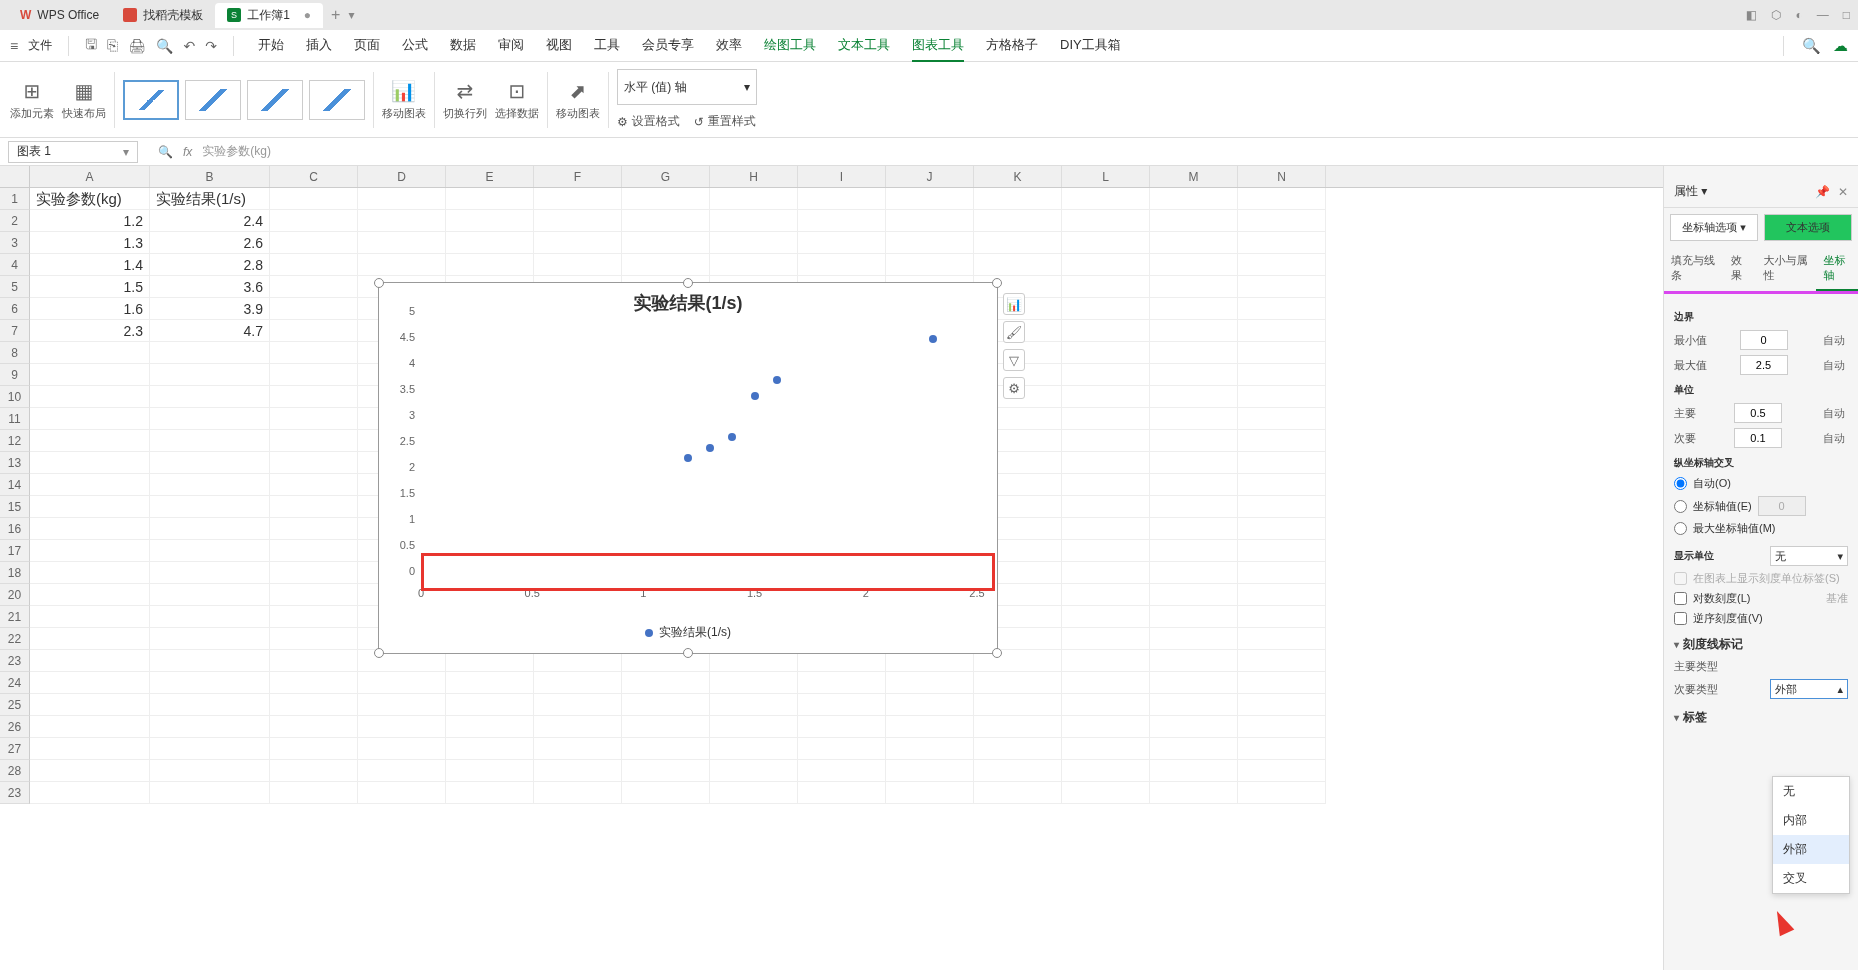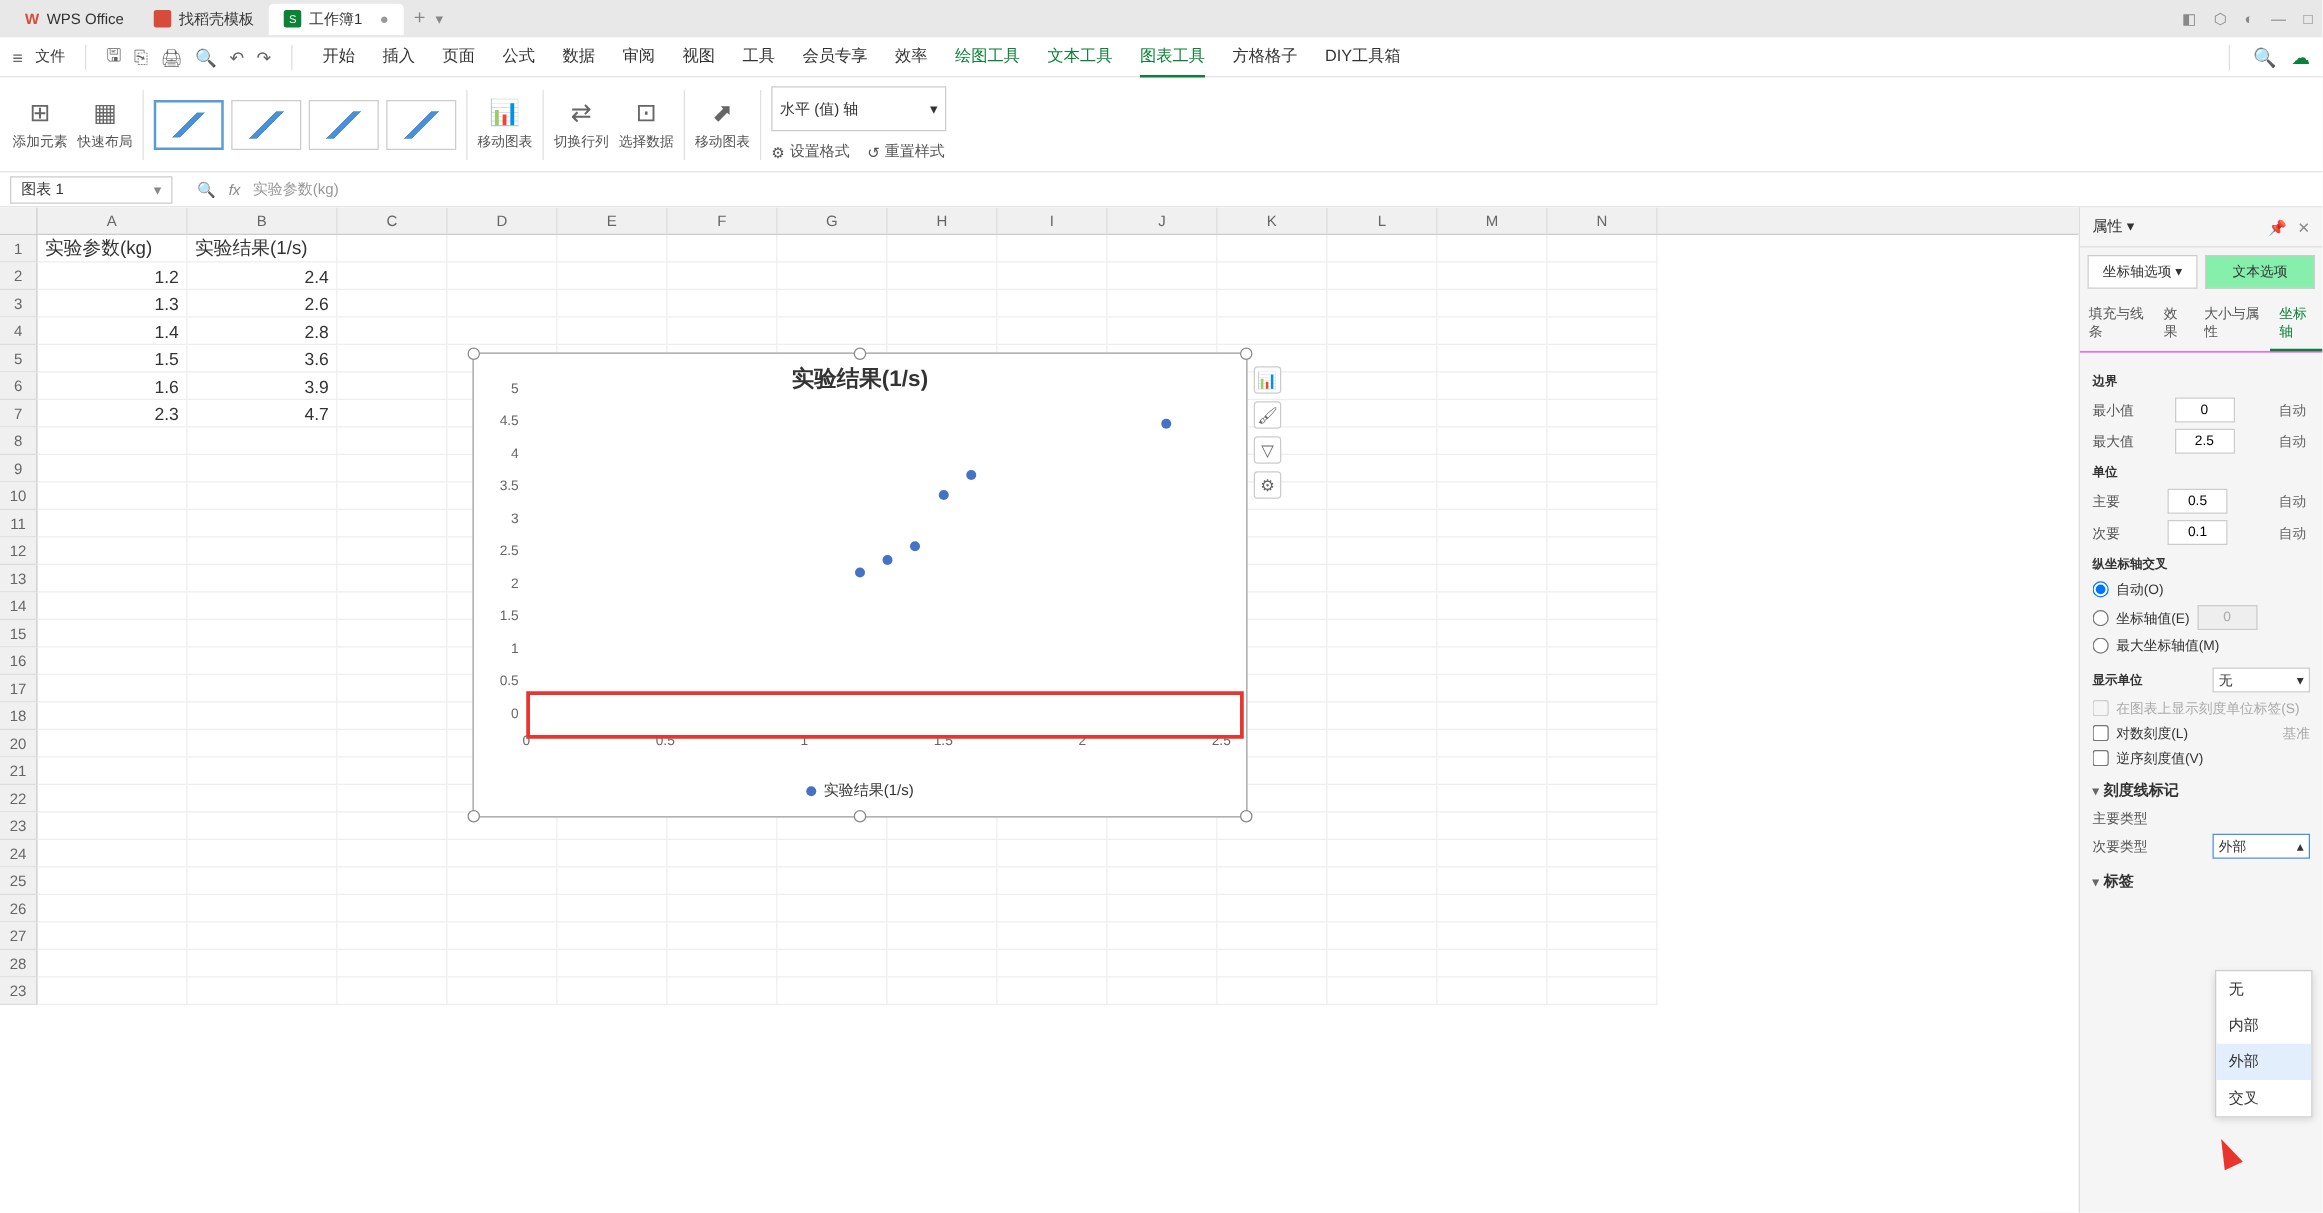--- a/index.html
+++ b/index.html
@@ -73,27 +73,27 @@
 .chart-point { position: absolute; width: 8px; height: 8px; background: #4472c4; border-radius: 50%; transform: translate(-50%, 50%); }
 .chart-legend { position: absolute; bottom: 12px; left: 0; right: 0; text-align: center; font-size: 12px; }
 .legend-dot { display: inline-block; width: 8px; height: 8px; background: #4472c4; border-radius: 50%; margin-right: 6px; vertical-align: middle; }
 .red-box { position: absolute; left: 42px; right: 2px; bottom: 62px; height: 38px; border: 3px solid #e8352e; }
 .sel-handle { position: absolute; width: 10px; height: 10px; background: #fff; border: 1px solid #888; border-radius: 50%; }
 .float-icons { position: absolute; right: -28px; top: 10px; display: flex; flex-direction: column; gap: 6px; }
 .float-icon { width: 22px; height: 22px; background: #fff; border: 1px solid #ccc; border-radius: 3px; display: flex; align-items: center; justify-content: center; color: #666; font-size: 13px; }
 
 
 .right-panel { width: 195px; background: #f5f5f5; border-left: 1px solid #ddd; display: flex; flex-direction: column; font-size: 12px; overflow: visible; position: relative; }
-.panel-head { height: 32px; display: flex; align-items: center; padding: 0 10px; border-bottom: 1px solid #ddd; justify-content: space-between; }
+.panel-head { height: 32px; display: flex; align-items: center; padding: 0 10px; border-bottom: 1px solid #ddd; justify-content: space-between; margin-top: 10px; }
 .panel-title { font-weight: normal; }
 .panel-head-icons { display: flex; gap: 8px; color: #888; }
 .panel-tabs1 { display: flex; padding: 6px; gap: 6px; }
-.panel-tab1 { flex: 1; padding: 5px; text-align: center; background: #86efac; border: 1px solid #ccc; font-size: 11px; cursor: pointer; }
+.panel-tab1 { flex: 1; padding: 5px; text-align: center; background: #22c55e; border: 1px solid #ccc; font-size: 11px; cursor: pointer; }
 .panel-tab1.active { background: #fff; }
-.panel-tabs2 { display: flex; border-bottom: 1px solid #d946ef; font-size: 11px; }
+.panel-tabs2 { display: flex; border-bottom: 3px solid #d946ef; font-size: 11px; }
 .panel-tab2 { padding: 6px 7px; cursor: pointer; color: #555; }
 .panel-tab2.active { color: #0b8235; border-bottom: 2px solid #0b8235; }
 .panel-body { padding: 8px 10px; overflow-y: auto; flex: 1; }
 .section-title { font-weight: bold; margin: 8px 0 6px; font-size: 10px; }
 .field-row { display: flex; align-items: center; justify-content: space-between; margin: 5px 0; gap: 6px; }
 .field-label { font-size: 11px; color: #555; }
 .field-input { width: 48px; height: 20px; border: 1px solid #ccc; font-size: 11px; text-align: center; background:#fff; }
 .field-auto { font-size: 11px; color: #666; width: 28px; text-align: center; }
 .radio-row { display: flex; align-items: center; gap: 6px; margin: 5px 0; font-size: 11px; }
 .radio-row input[type="radio"] { margin: 0; }

